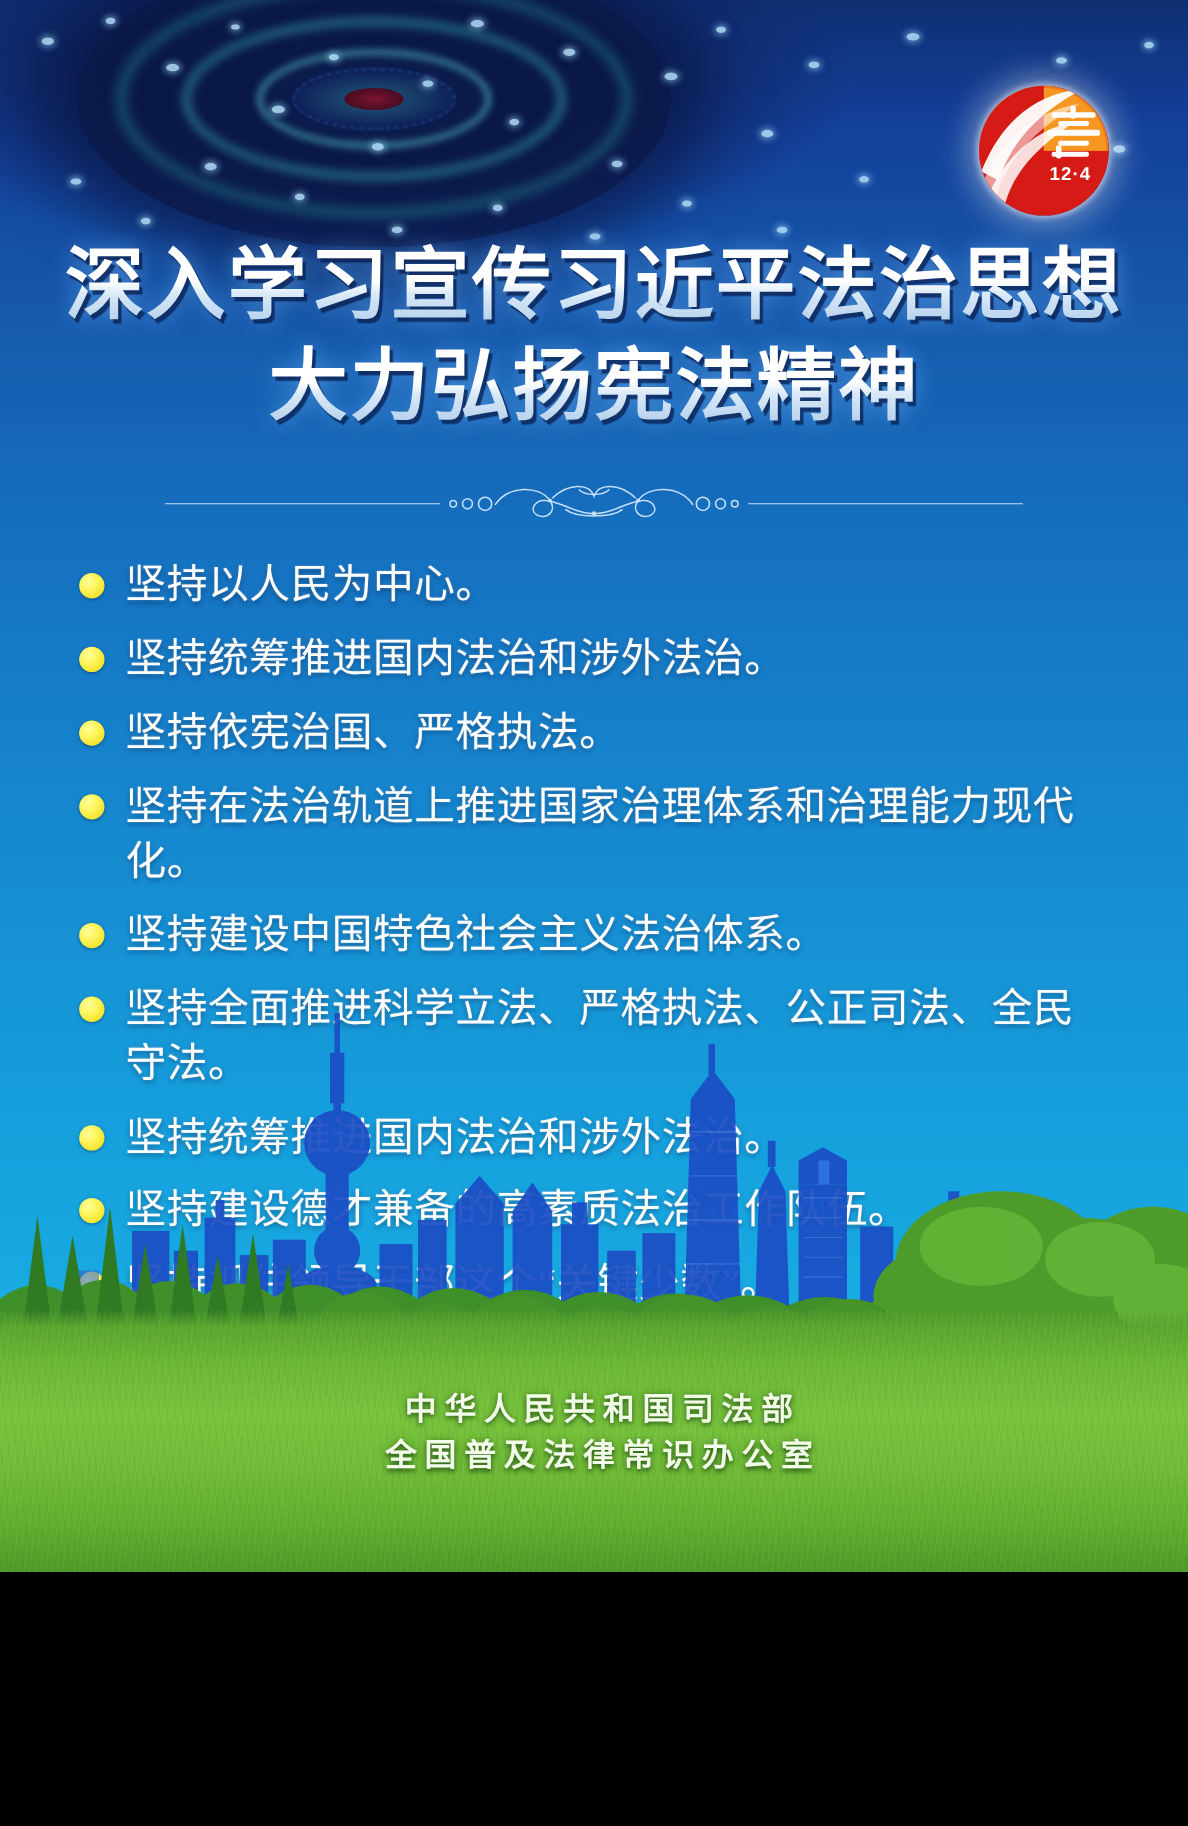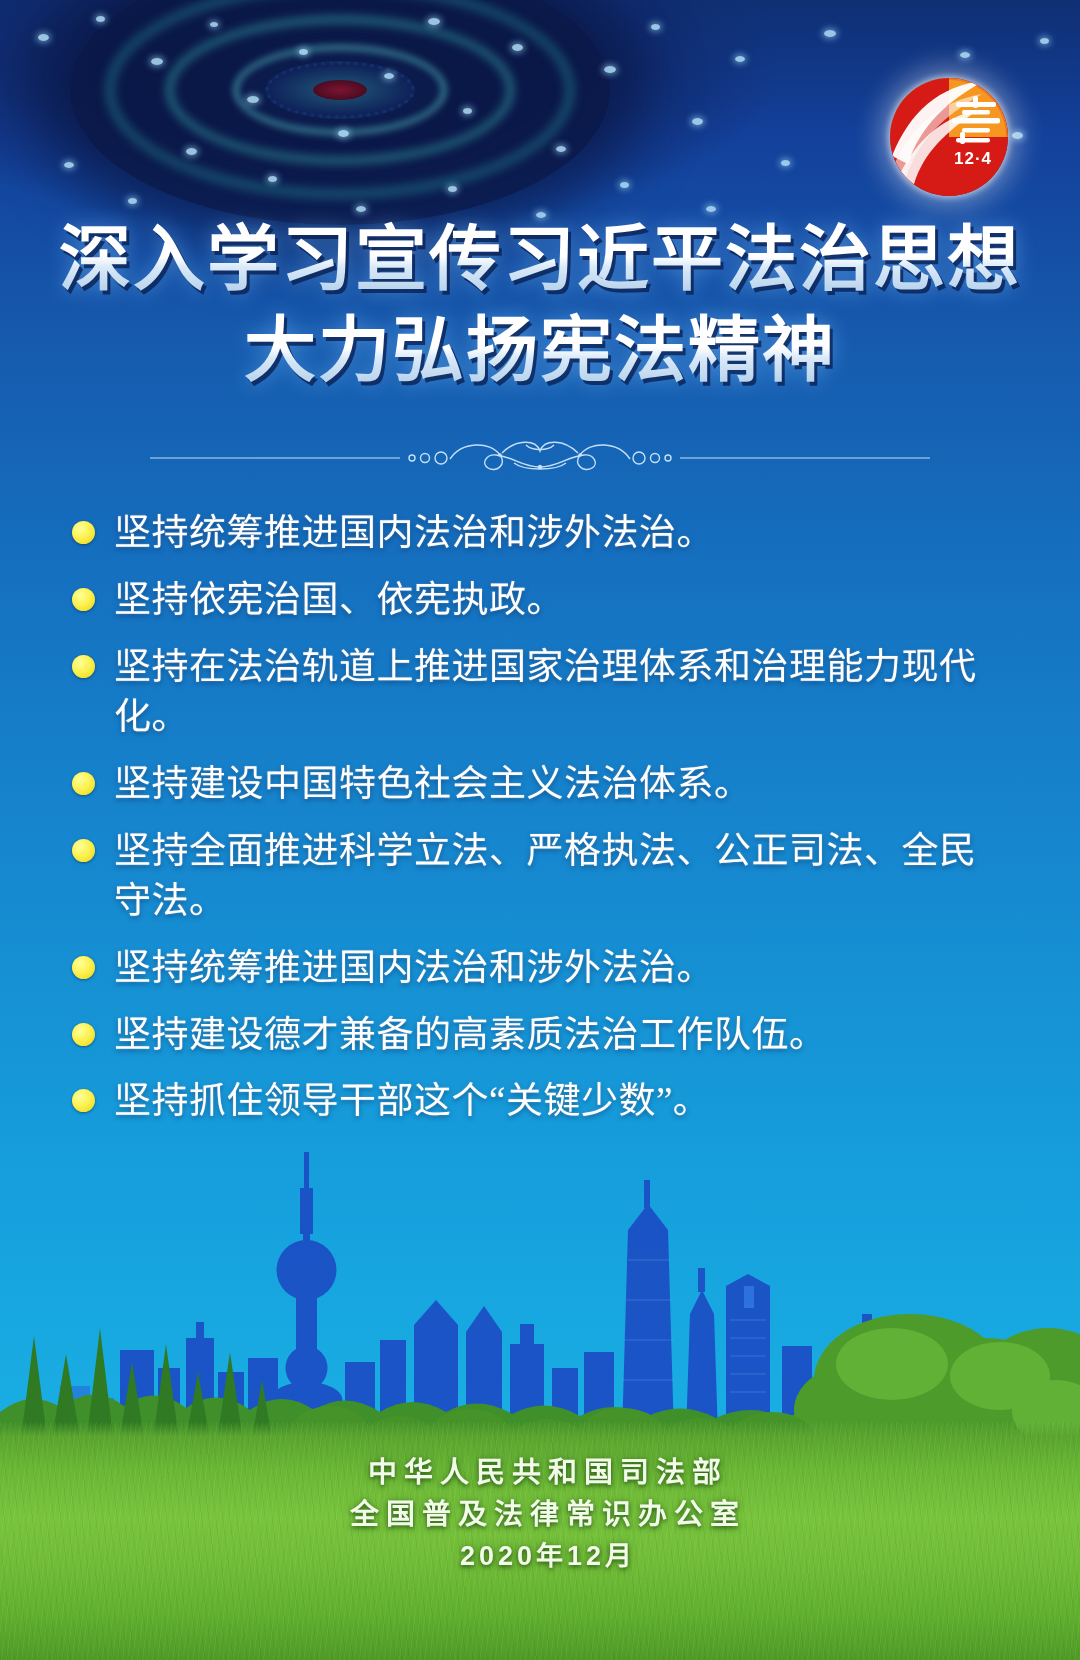--- a/index.html
+++ b/index.html
@@ -2,21 +2,21 @@
 <html lang="zh-CN"><head>
 <meta charset="utf-8">
 <title>Poster</title>
 <style>
   html,body{margin:0;padding:0;background:#000;}
   *{box-sizing:border-box;}
 
   .poster{
     position:relative;
     width:1080px;
-    height:1660px;
+    height:1429px;
     overflow:hidden;
     font-family:"Liberation Serif","DejaVu Serif",serif;
     background:linear-gradient(180deg,
       #0f2f73 0%,
       #13409a 8%,
       #1659ad 20%,
       #1570bf 34%,
       #1683cc 48%,
       #1694d6 62%,
       #16a2de 74%,
@@ -270,25 +270,29 @@
         <circle cx="390" cy="34" r="2.2"></circle>
         <circle cx="350" cy="22" r="1.8"></circle>
         <circle cx="430" cy="22" r="1.8"></circle>
       </g>
     </svg>
   </div>
 
   <div class="list">
     <div class="item">
       <span class="dot"></span>
+      <span class="txt">坚持以人民为中心。</span>
+    </div>
+    <div class="item">
+      <span class="dot"></span>
       <span class="txt">坚持统筹推进国内法治和涉外法治。</span>
     </div>
     <div class="item">
       <span class="dot"></span>
-      <span class="txt">坚持依宪治国、依宪执政。</span>
+      <span class="txt">坚持依宪治国、严格执法。</span>
     </div>
     <div class="item">
       <span class="dot"></span>
       <span class="txt">坚持在法治轨道上推进国家治理体系和治理能力现代化。</span>
     </div>
     <div class="item">
       <span class="dot"></span>
       <span class="txt">坚持建设中国特色社会主义法治体系。</span>
     </div>
     <div class="item">
@@ -423,16 +427,15 @@
         </g>
       </svg>
     </div>
 
     <div class="grass"></div>
   </div>
 
   <div class="footer">
     <span class="f-line f1">中华人民共和国司法部</span>
     <span class="f-line f2">全国普及法律常识办公室</span>
-    <span class="f-line f3">2020年12月</span>
   </div>
 
 </div>
 
 </body></html>

